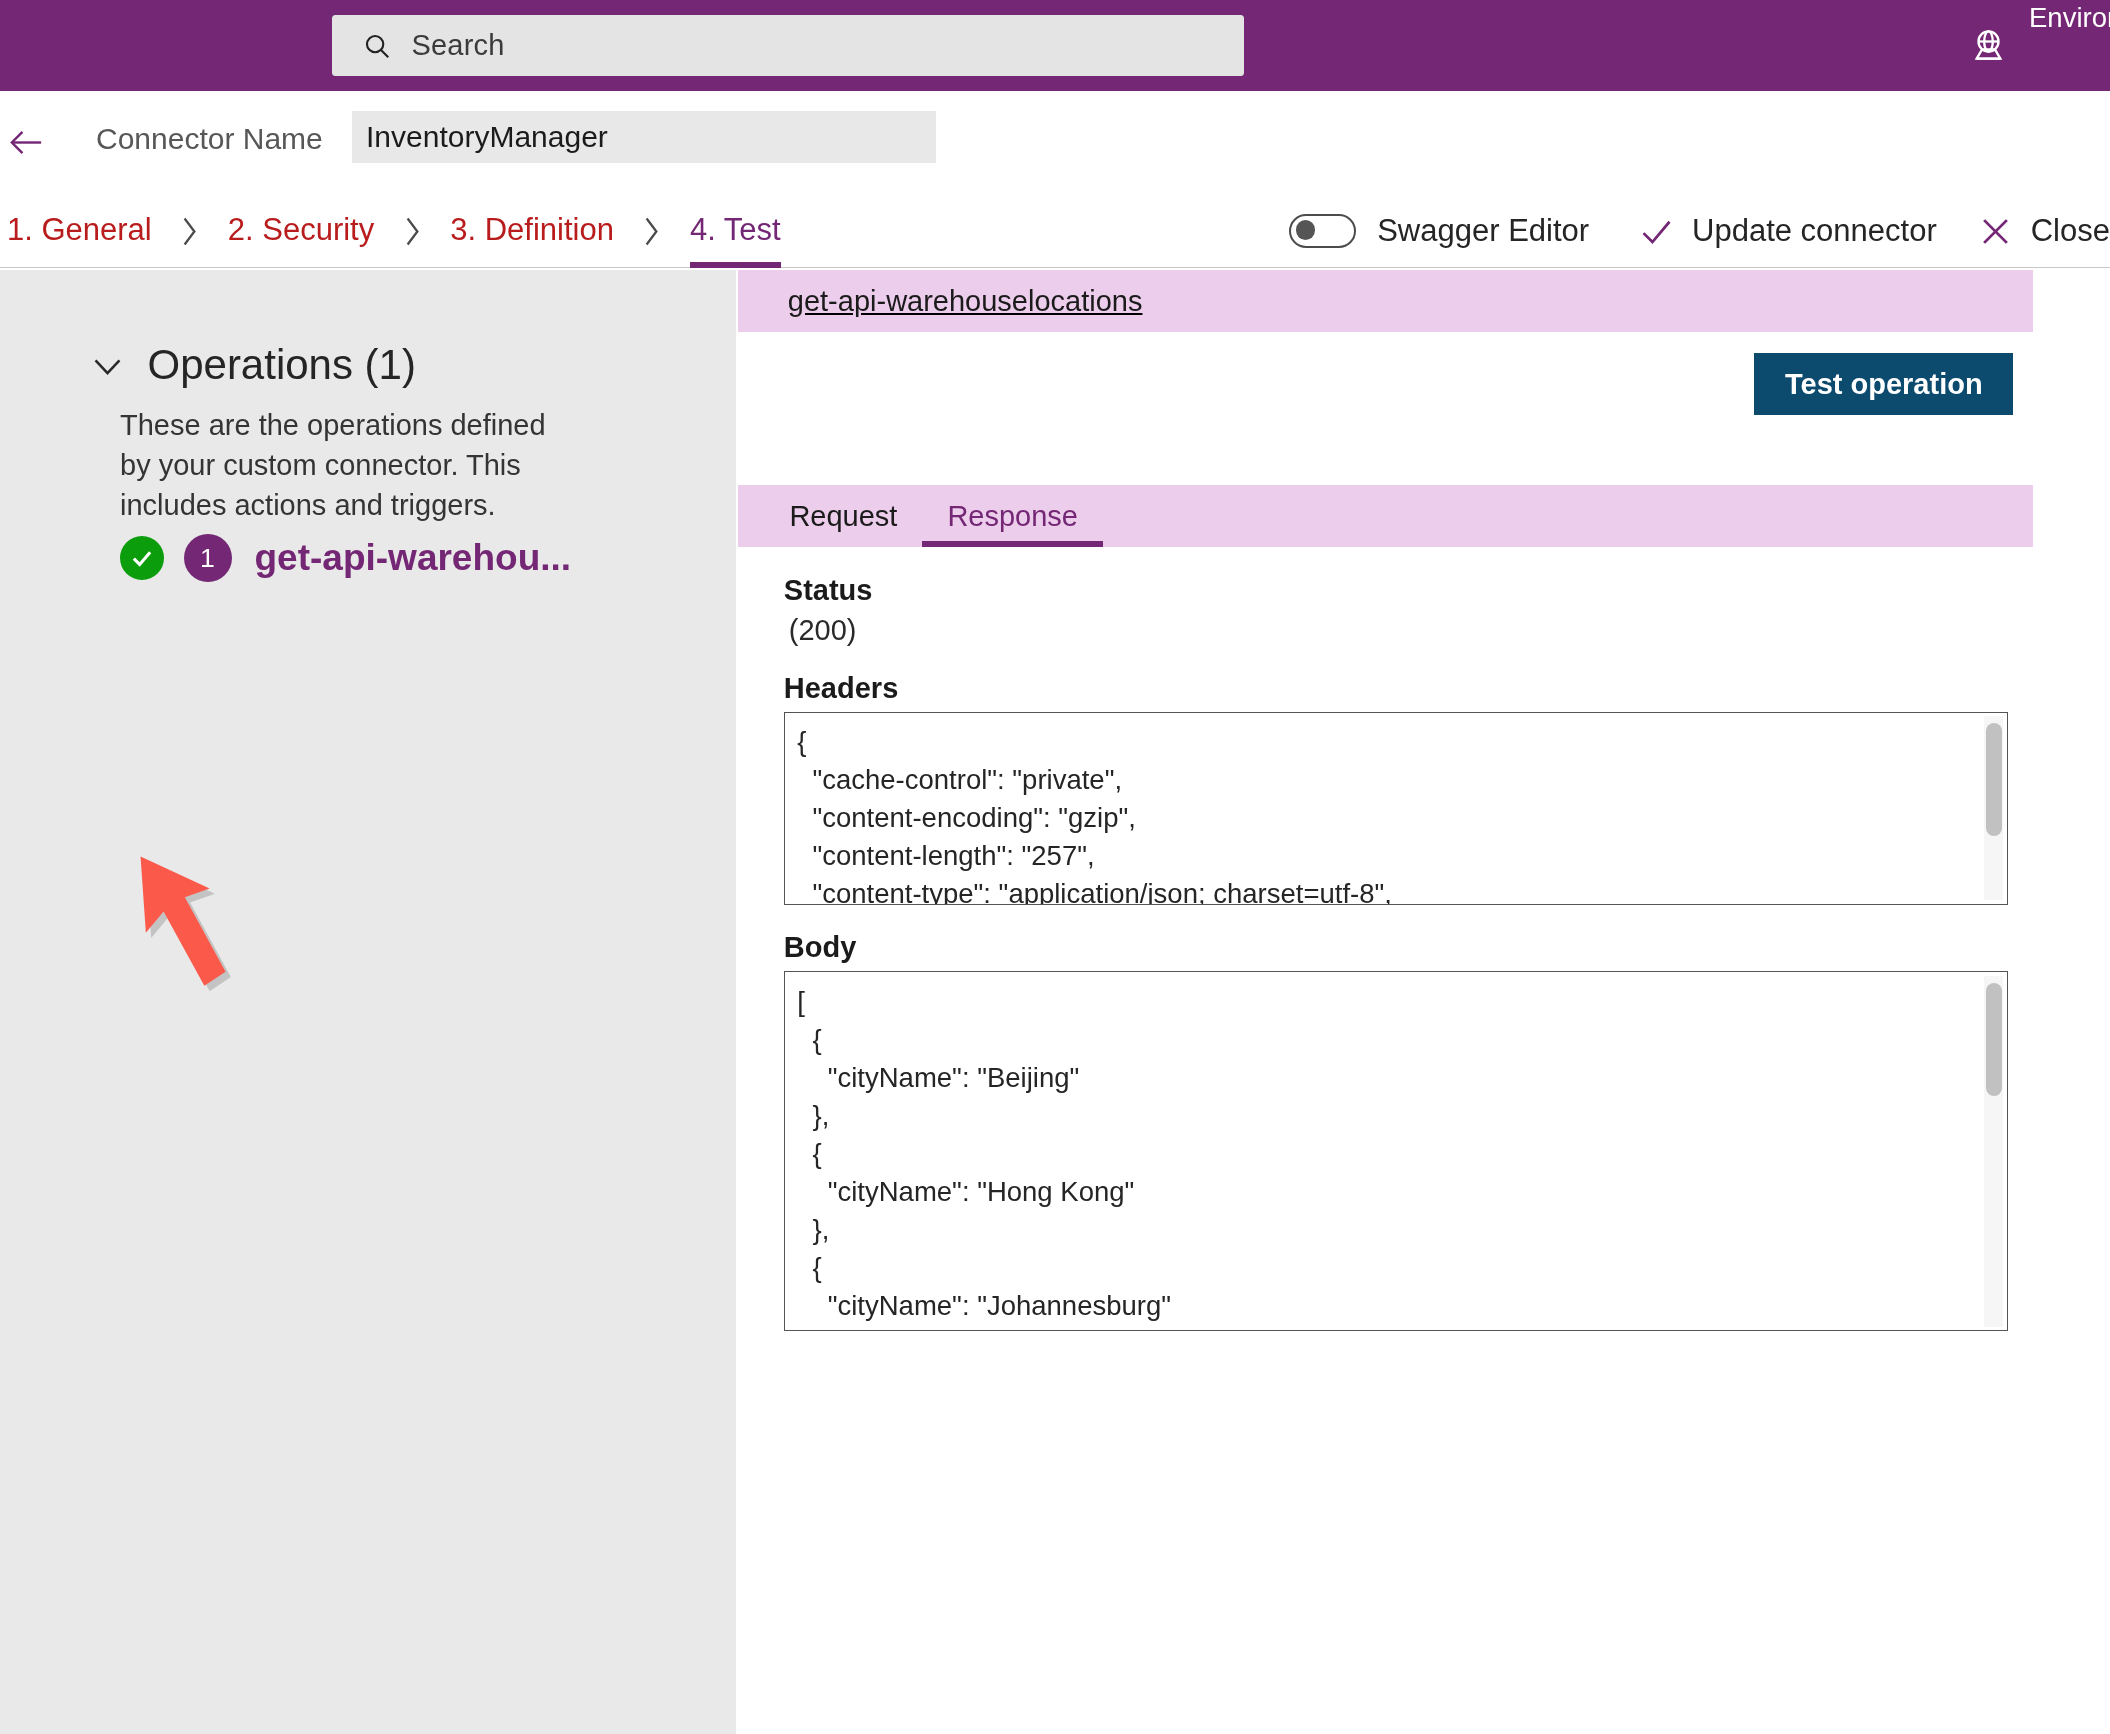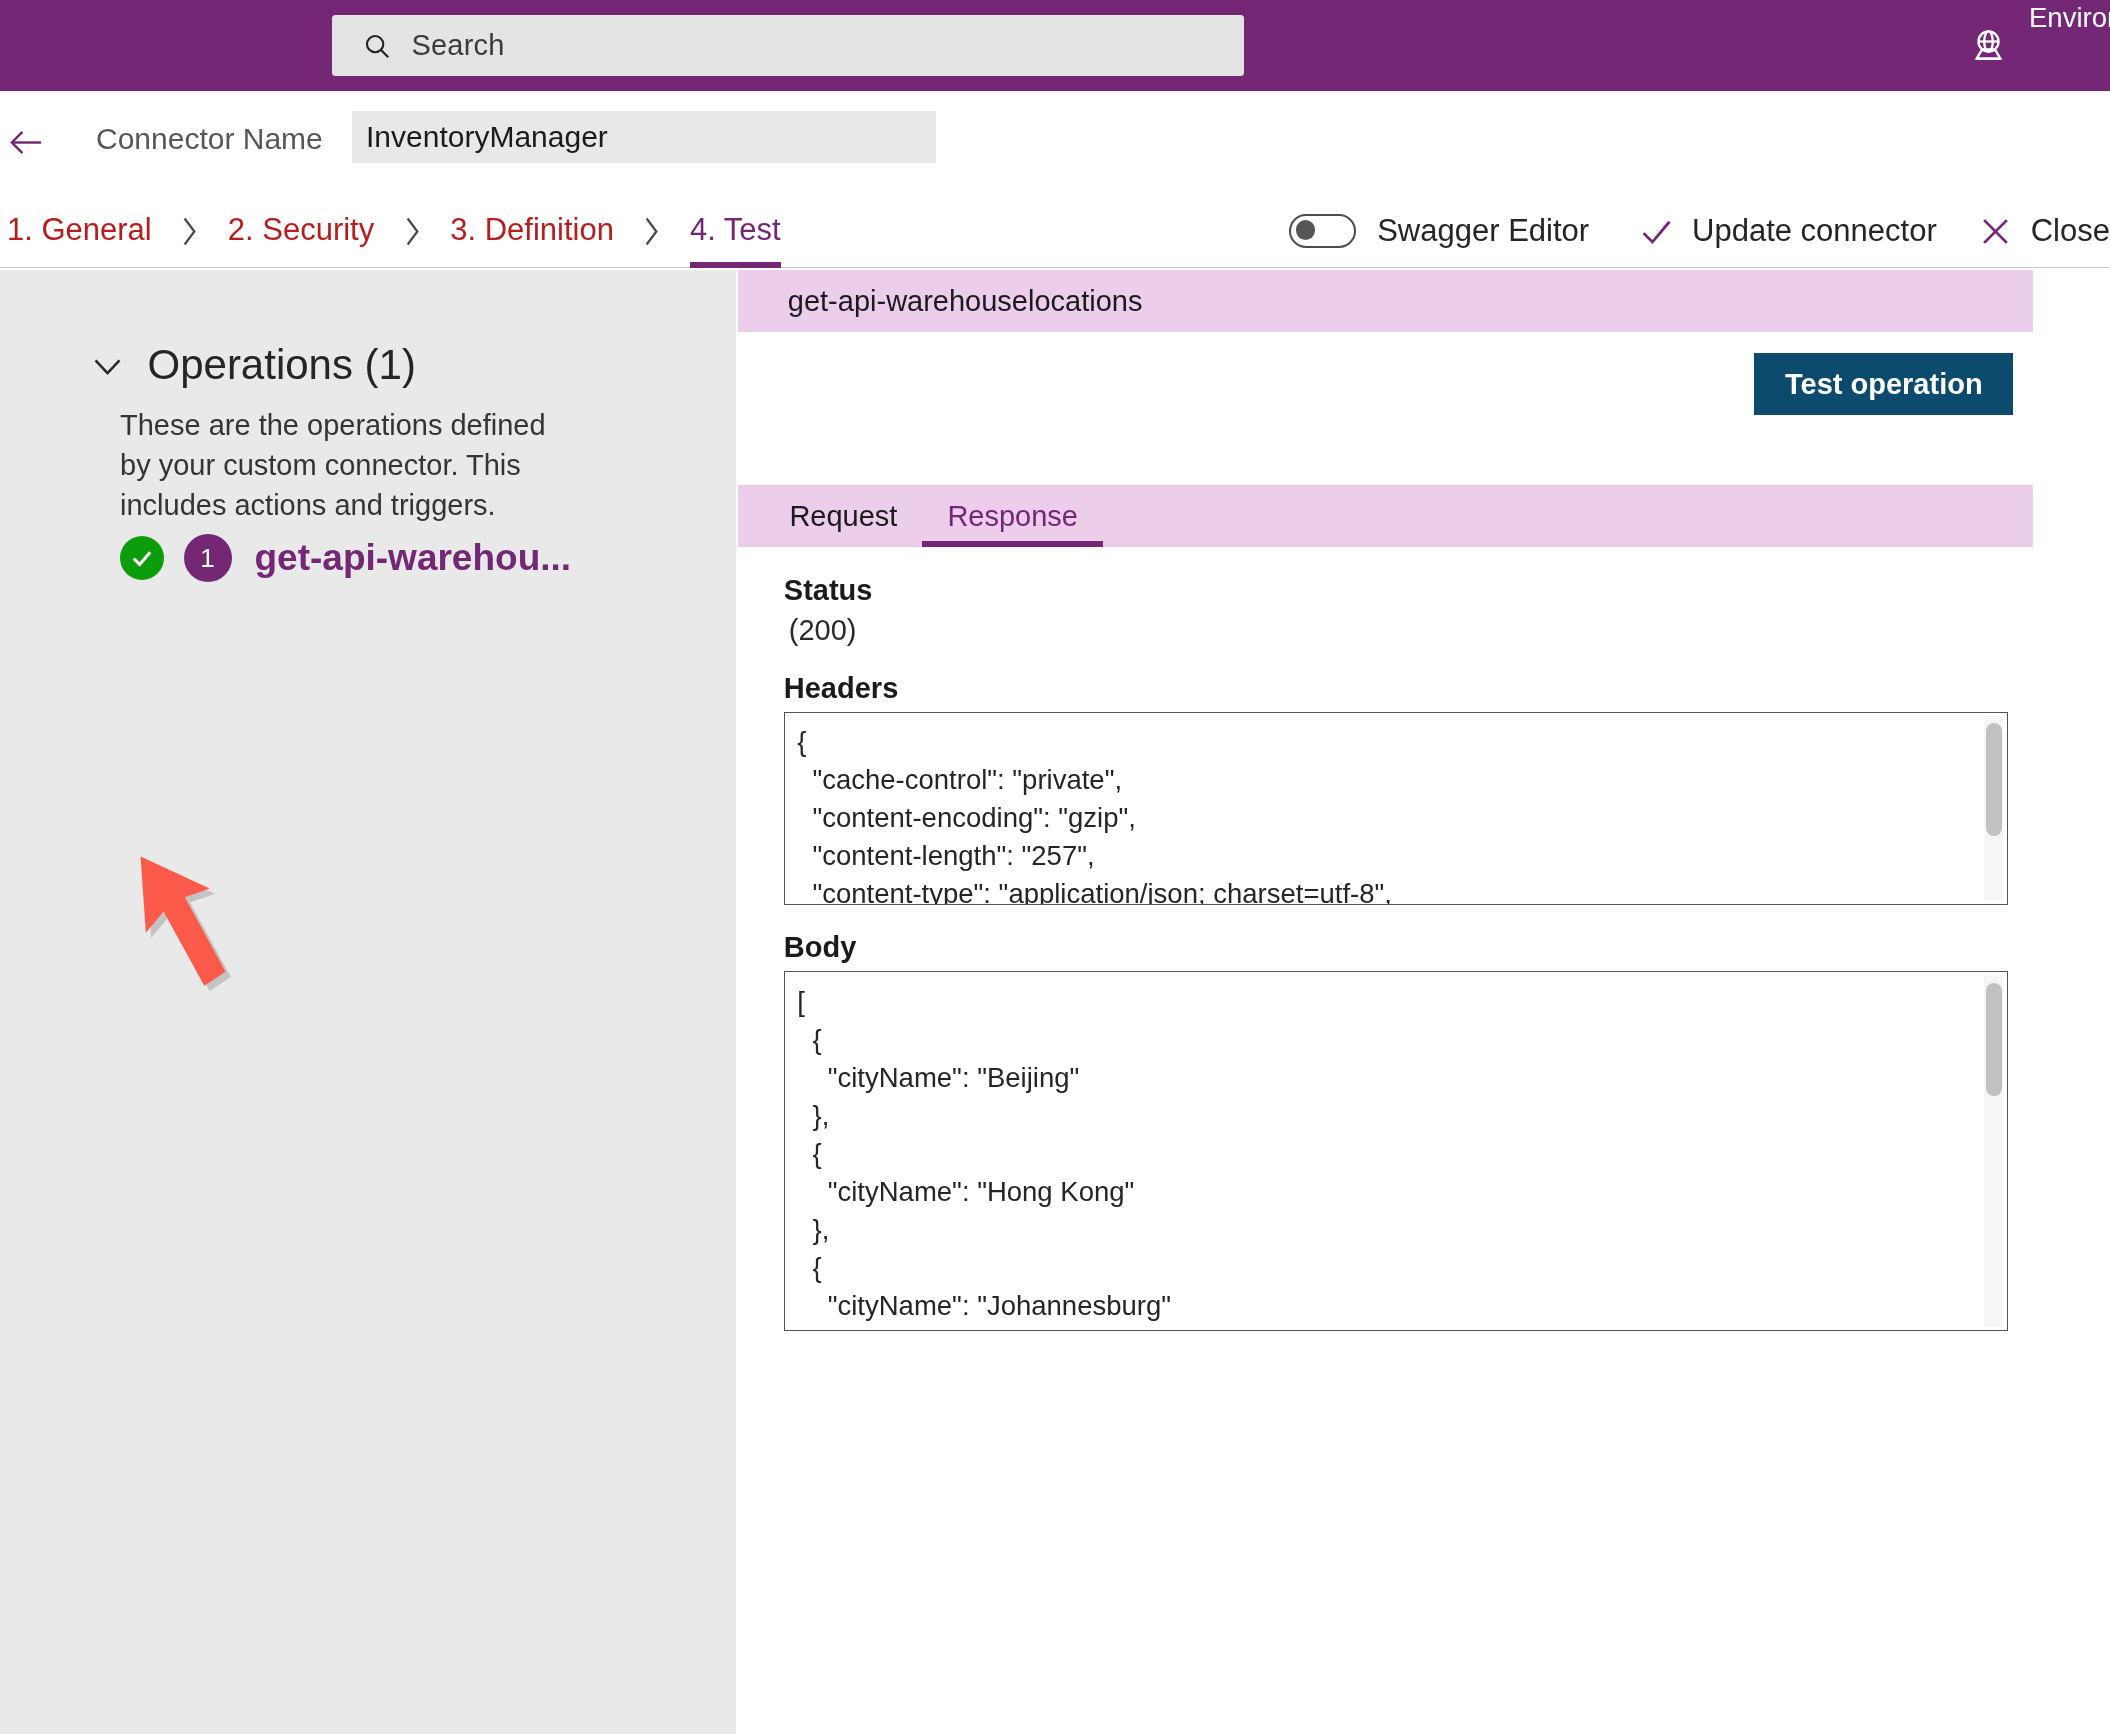--- a/index.html
+++ b/index.html
@@ -346,21 +346,21 @@
         <g transform="translate(4,6)">
           <path d="M0 0 L78 36 L50 46 L96 130 L72 146 L26 62 L6 86 Z" fill="#000" opacity="0.16" transform="translate(6,6)"></path>
           <path d="M0 0 L78 36 L50 46 L96 130 L72 146 L26 62 L6 86 Z" fill="#fb5a4b"></path>
         </g>
       </svg>
     </div>
   </div>
 
   <div class="rightpane">
 
-    <div class="card" style="top:0;">
+    <div class="card" style="top:0;text-decoration:underline;">
       <div class="card-head">
         <span class="card-head-title">get-api-warehouselocations</span>
       </div>
       <div class="card-body1">
         <button class="test-btn">Test operation</button>
       </div>
     </div>
 
     <div class="card" style="top:215px;">
       <div class="tabs-head">

